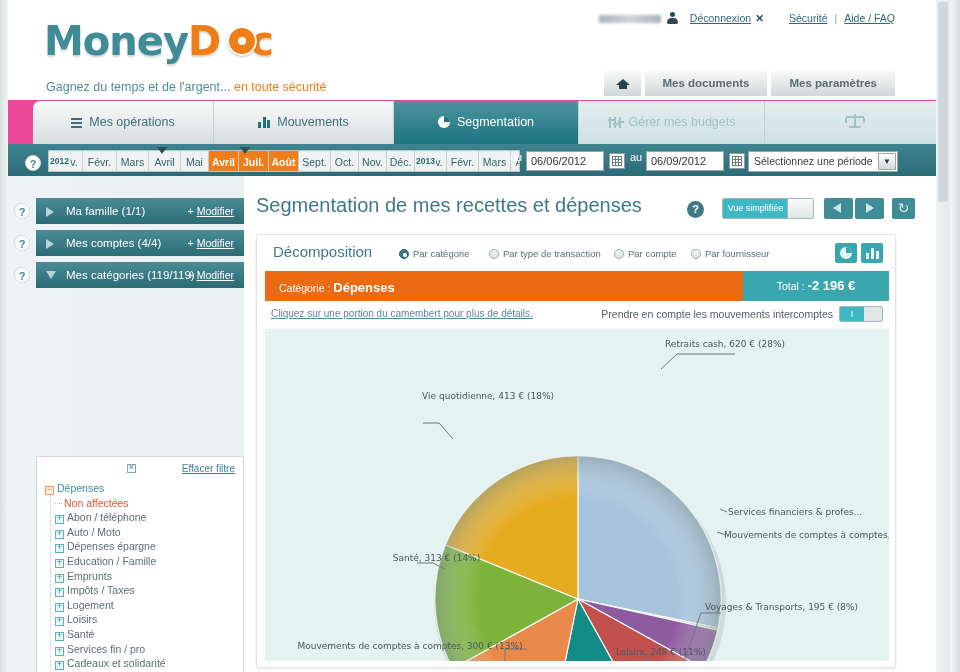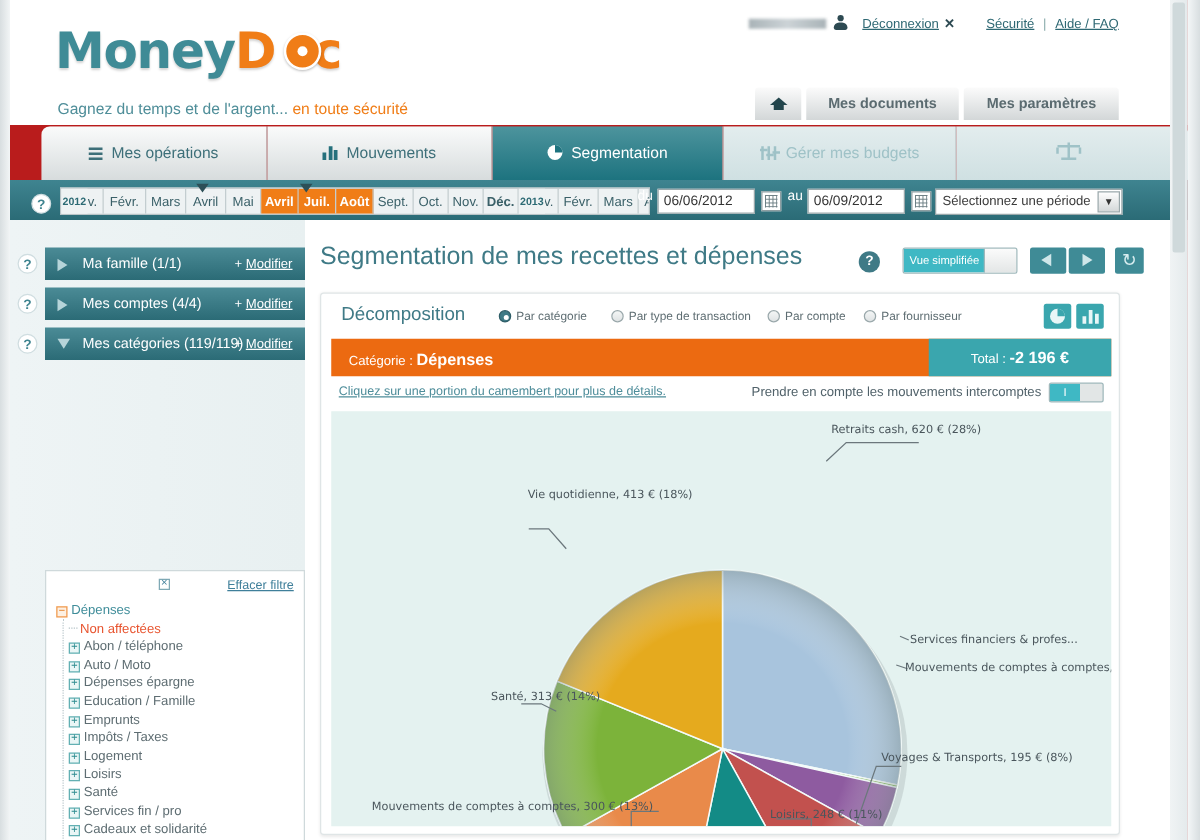--- a/index.html
+++ b/index.html
@@ -4,21 +4,21 @@
 <style>
   * { box-sizing: border-box; }
   html, body { margin:0; padding:0; }
   body {
     width:960px; height:672px; overflow:hidden;
     font-family:"Liberation Sans", sans-serif;
     font-size:11px; color:#444; background:#ffffff;
     position:relative;
   }
   
-  #page { position:absolute; inset:0; background:#b91c1c; }
+  #page { position:absolute; inset:0; background:#ec4899; }
   .edge-l { position:absolute; left:0; top:0; width:8px; height:672px;
             background:linear-gradient(90deg,#d8dee0,#f2f5f6); }
   .edge-r { position:absolute; right:0; top:0; width:10px; height:672px;
             background:linear-gradient(270deg,#d8dee0,#f4f7f8); }
 
   
   #topbar { position:absolute; left:8px; top:0; width:942px; height:100px; background:#fff; }
   #logo { position:absolute; left:36px; top:18px; width:290px; height:48px; }
   #logo .word { font-family:"DejaVu Sans", sans-serif; font-weight:bold; font-size:40px;
                 letter-spacing:-1px; line-height:46px; }
@@ -294,21 +294,21 @@
       <div class="mo" style="width: 34px;"><span>Févr.</span></div>
       <div class="mo" style="width: 32px;"><span>Mars</span></div>
       <div class="mo" style="width: 32px;"><span>Avril</span></div>
       <div class="mo" style="width: 28px;"><span>Mai</span></div>
       <div class="mo sel" style="width: 30px;"><span>Avril</span></div>
       <div class="mo sel" style="width: 30px;"><span>Juil.</span></div>
       <div class="mo sel" style="width: 30px;"><span>Août</span></div>
       <div class="mo" style="width: 32px;"><span>Sept.</span></div>
       <div class="mo" style="width: 28px;"><span>Oct.</span></div>
       <div class="mo" style="width: 28px;"><span>Nov.</span></div>
-      <div class="mo" style="width: 28px; font-weight: bold;"><span>Déc.</span></div>
+      <div class="mo" style="width: 28px;"><span>Déc.</span></div>
       <div class="mo" style="width: 32px;"><span>Janv.</span><span class="yr">2013</span></div>
       <div class="mo" style="width: 32px;"><span>Févr.</span></div>
       <div class="mo" style="width: 32px;"><span>Mars</span></div>
       <div class="mo" style="width: 30px;"><span>Avril</span></div>
     </div>
   <div class="handle" id="h1" style="left:157px; top:147px"></div>
   <div class="handle" id="h2" style="left:240px; top:147px"></div>
 
   <div class="dl-wrap" style="left:510px">du</div>
   <input class="dinput" style="position: absolute; left: 526px; top: 151px;" value="06/06/2012">

